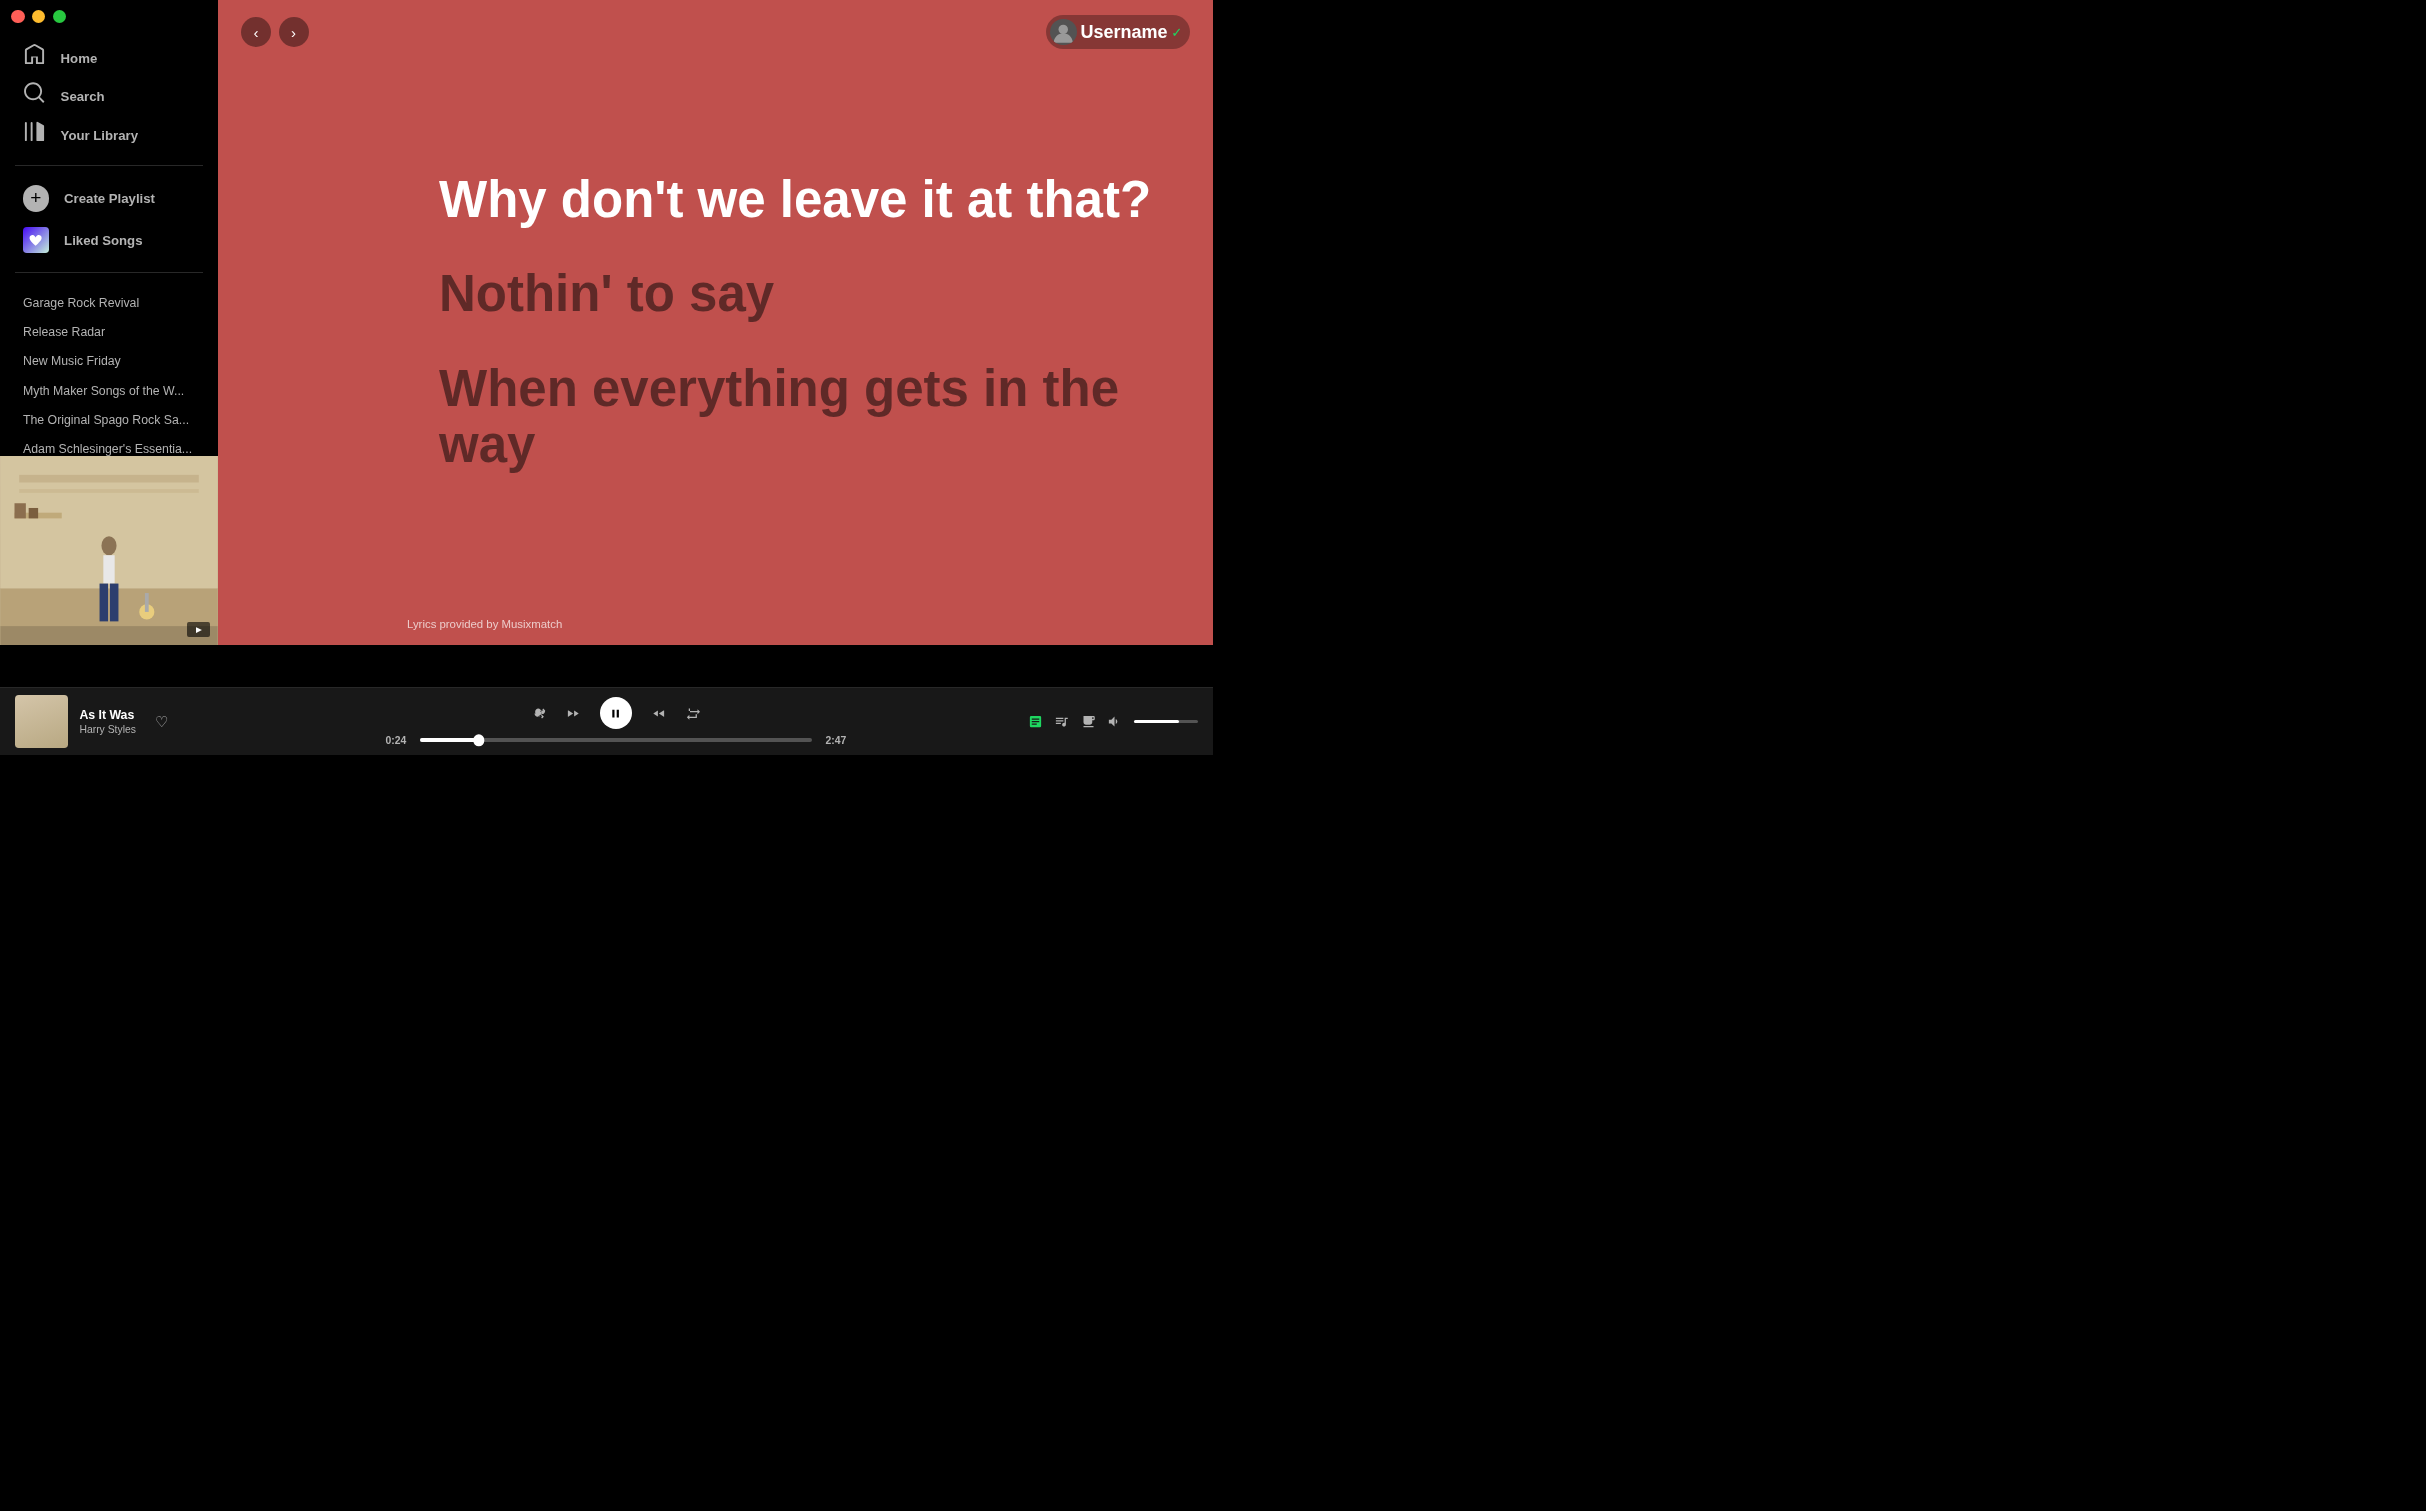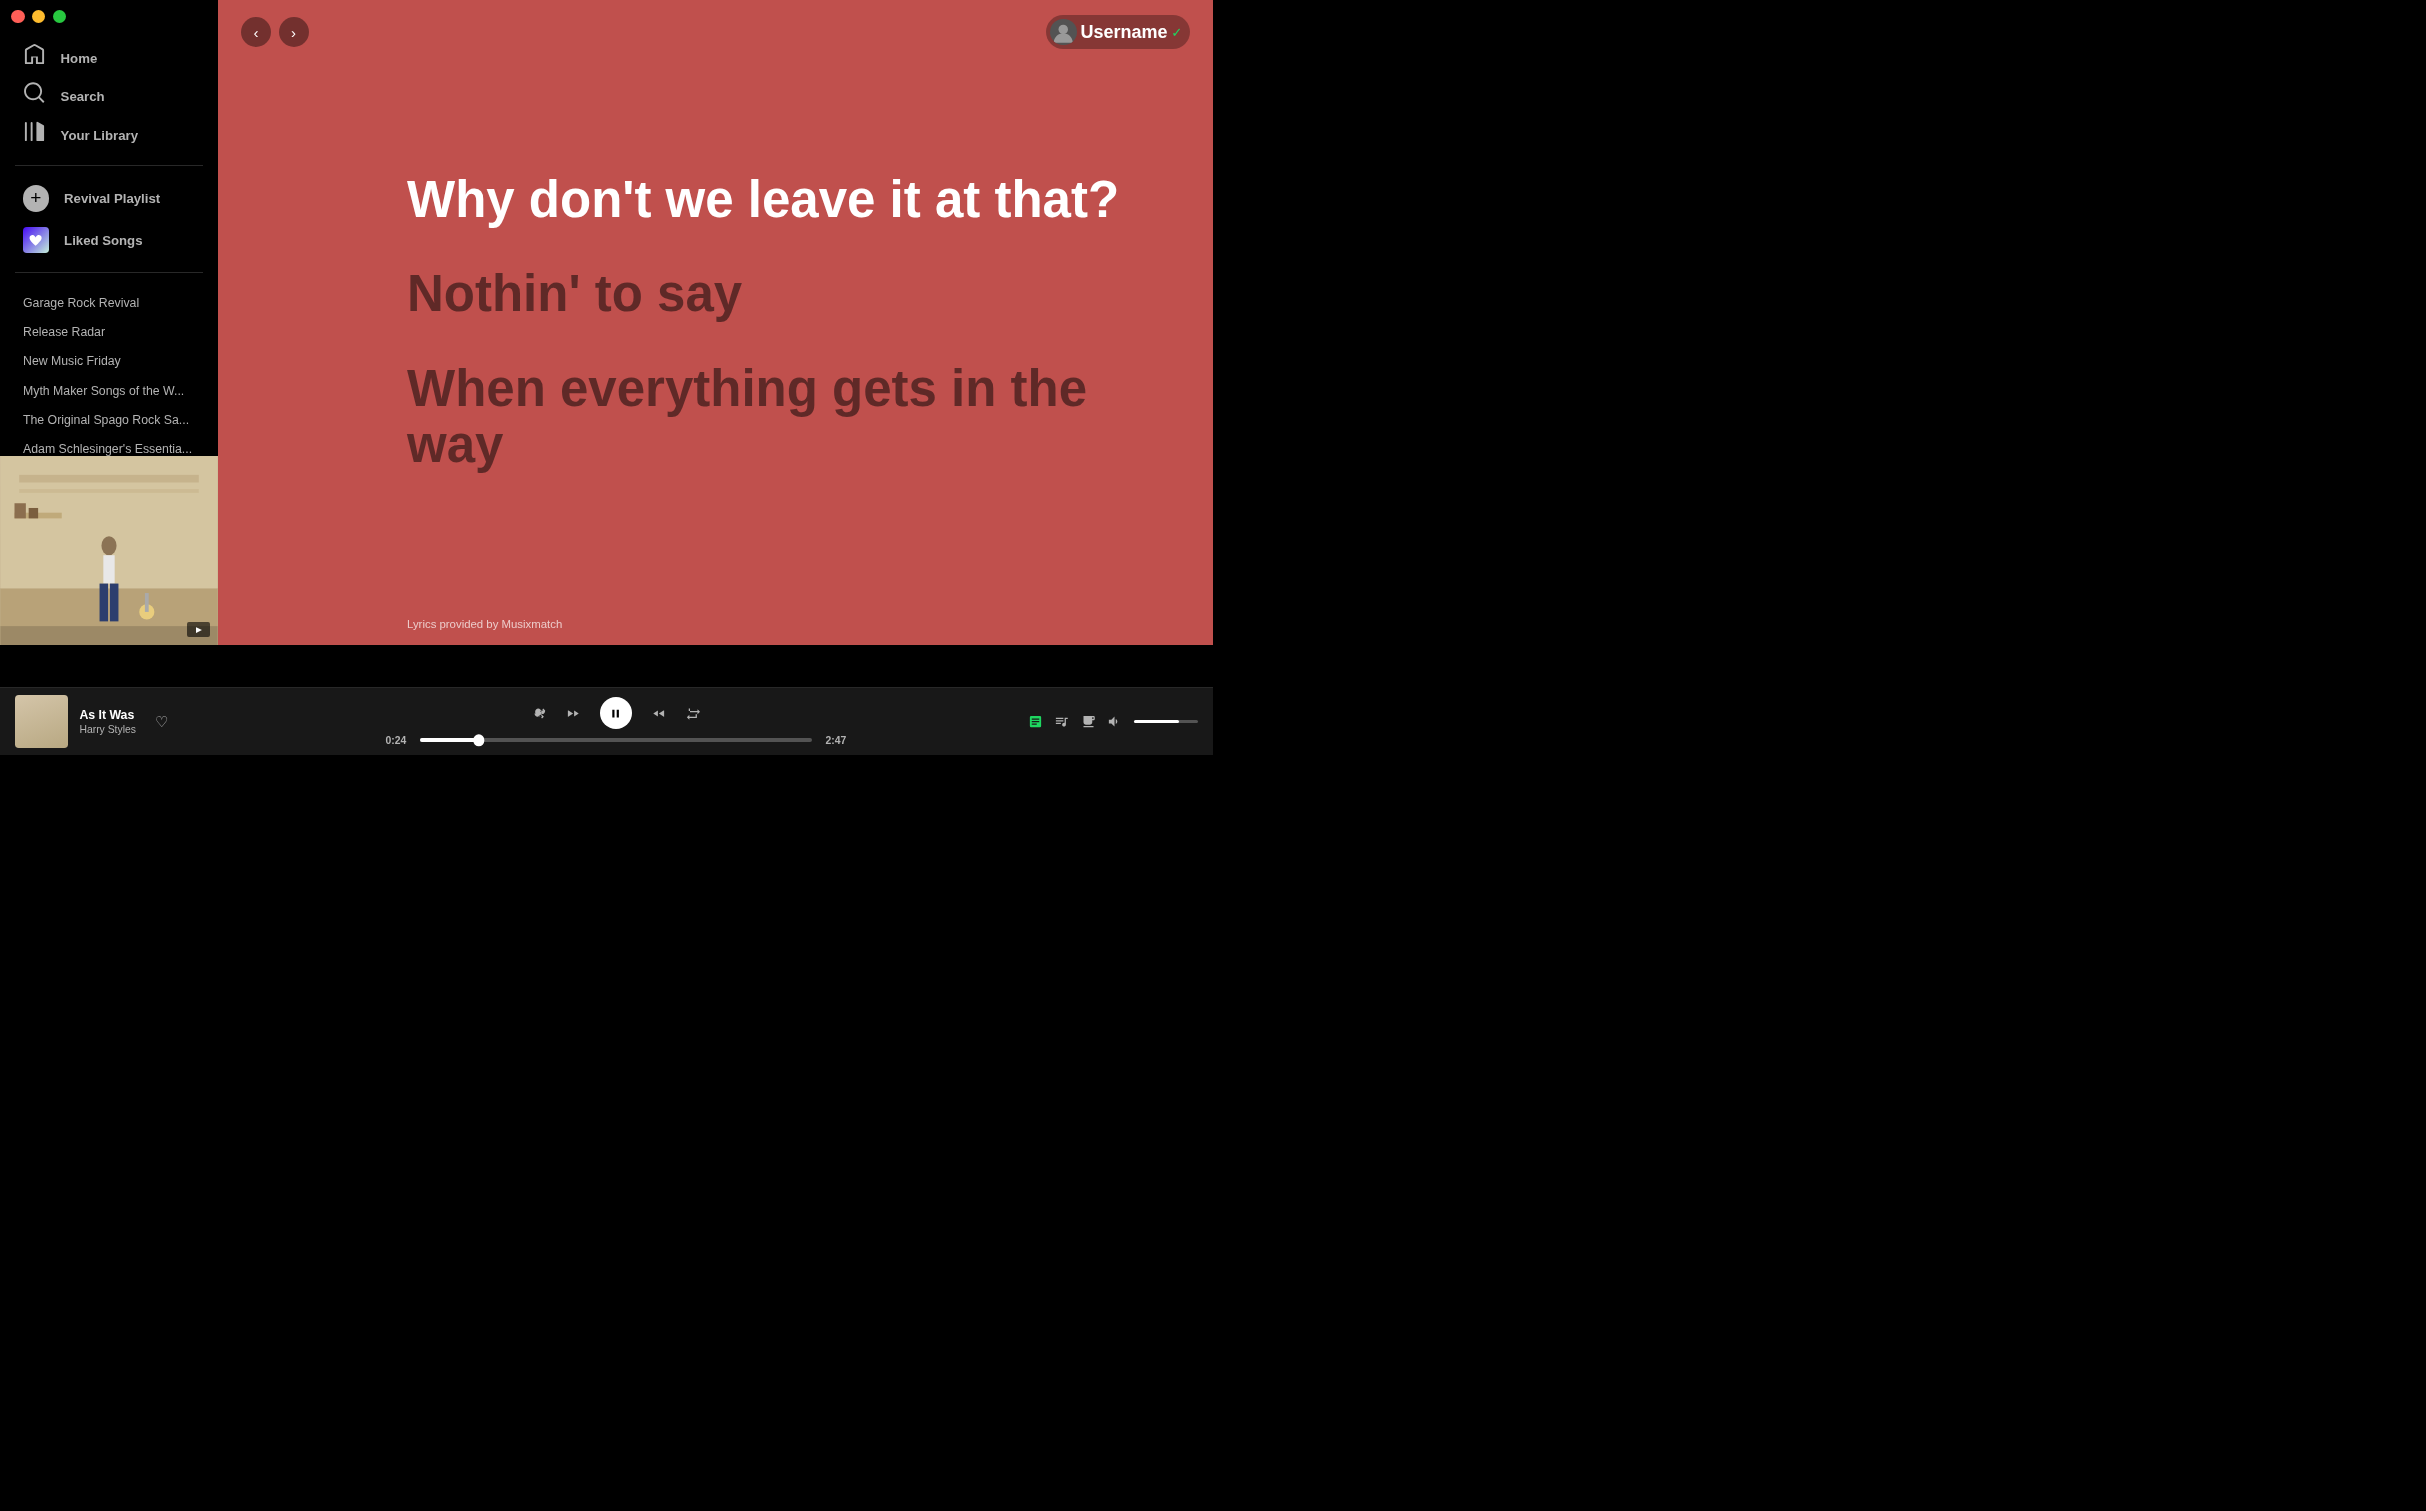--- a/index.html
+++ b/index.html
@@ -235,20 +235,21 @@
     }
 
     
     .lyrics-area {
       flex: 1;
       display: flex;
       flex-direction: column;
       justify-content: center;
       padding: 76px 57px 38px 189px;
       overflow: hidden;
+      margin-left: 32px;
     }
     .lyric-line-active {
       font-size: 51px;
       font-weight: 900;
       color: #fff;
       line-height: 1.1;
       margin-bottom: 38px;
     }
     .lyric-line-inactive {
       font-size: 51px;
@@ -465,21 +466,21 @@
         </span>
         <span>Your Library</span>
       </div>
     </div>
 
     <div class="sidebar-divider"></div>
 
     <div class="action-section">
       <div class="action-item">
         <div class="circle-plus">+</div>
-        <span>Revival Playlist</span>
+        <span>Create Playlist</span>
       </div>
       <div class="action-item">
         <div class="liked-icon">
           <svg width="13.2" height="13.2" viewBox="0 0 24 24" fill="#fff">
             <path d="M12 21.593c-5.63-5.539-11-10.297-11-14.402 0-3.791 3.068-5.191 5.281-5.191 1.312 0 4.151.501 5.719 4.457 1.59-3.968 4.464-4.447 5.726-4.447 2.54 0 5.274 1.621 5.274 5.181 0 4.069-5.136 8.625-11 14.402z"></path>
           </svg>
         </div>
         <span>Liked Songs</span>
       </div>
     </div>

